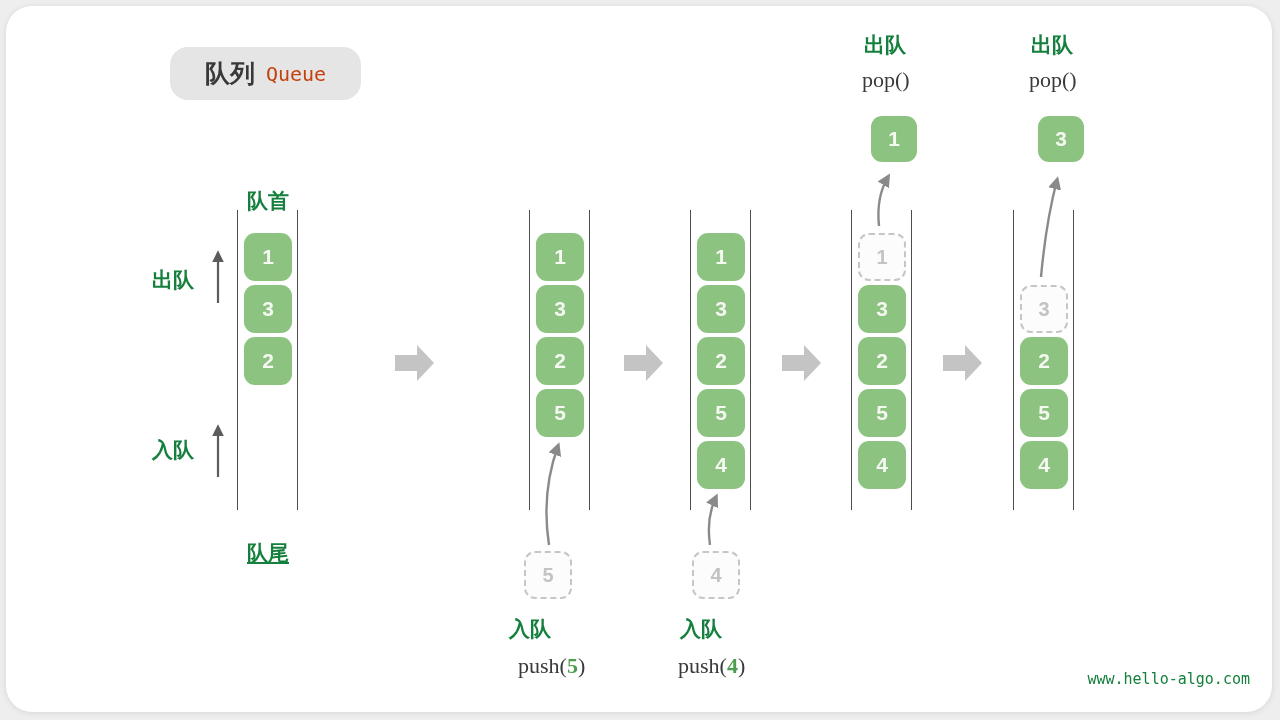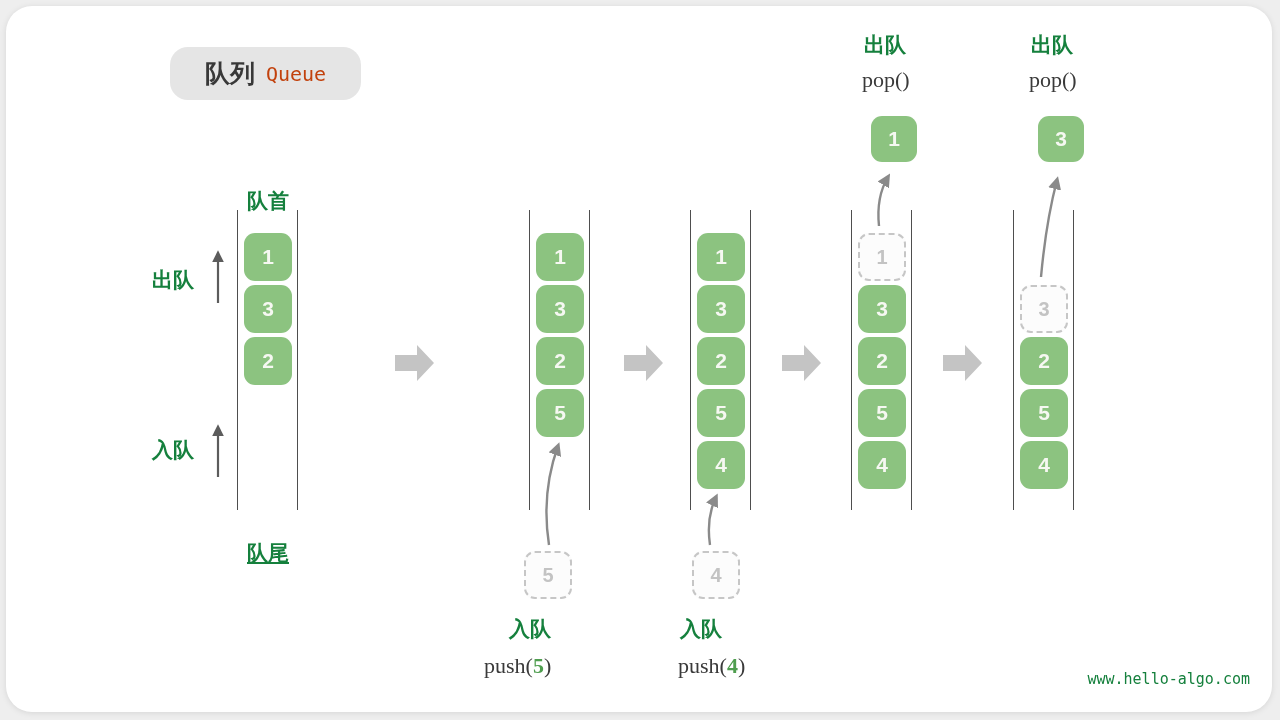--- a/index.html
+++ b/index.html
@@ -75,21 +75,21 @@
 <div class="qbox" style="left:244px;top:285px;">3</div>
 <div class="qbox" style="left:244px;top:337px;">2</div>
 
 <div class="channel" style="left:529px;"></div>
 <div class="qbox" style="left:536px;top:233px;">1</div>
 <div class="qbox" style="left:536px;top:285px;">3</div>
 <div class="qbox" style="left:536px;top:337px;">2</div>
 <div class="qbox" style="left:536px;top:389px;">5</div>
 <div class="ghost" style="left:524px;top:551px;">5</div>
 <div class="abs zh" style="left:509px;top:616px;">入队</div>
-<div class="abs mono" style="left:484px;top:652px;"><span>push(</span><span class="arg">5</span><span>)</span></div>
+<div class="abs mono" style="left:518px;top:652px;"><span>push(</span><span class="arg">5</span><span>)</span></div>
 
 <div class="channel" style="left:690px;"></div>
 <div class="qbox" style="left:697px;top:233px;">1</div>
 <div class="qbox" style="left:697px;top:285px;">3</div>
 <div class="qbox" style="left:697px;top:337px;">2</div>
 <div class="qbox" style="left:697px;top:389px;">5</div>
 <div class="qbox" style="left:697px;top:441px;">4</div>
 <div class="ghost" style="left:692px;top:551px;">4</div>
 <div class="abs zh" style="left:680px;top:616px;">入队</div>
 <div class="abs mono" style="left:678px;top:652px;"><span>push(</span><span class="arg">4</span><span>)</span></div>

